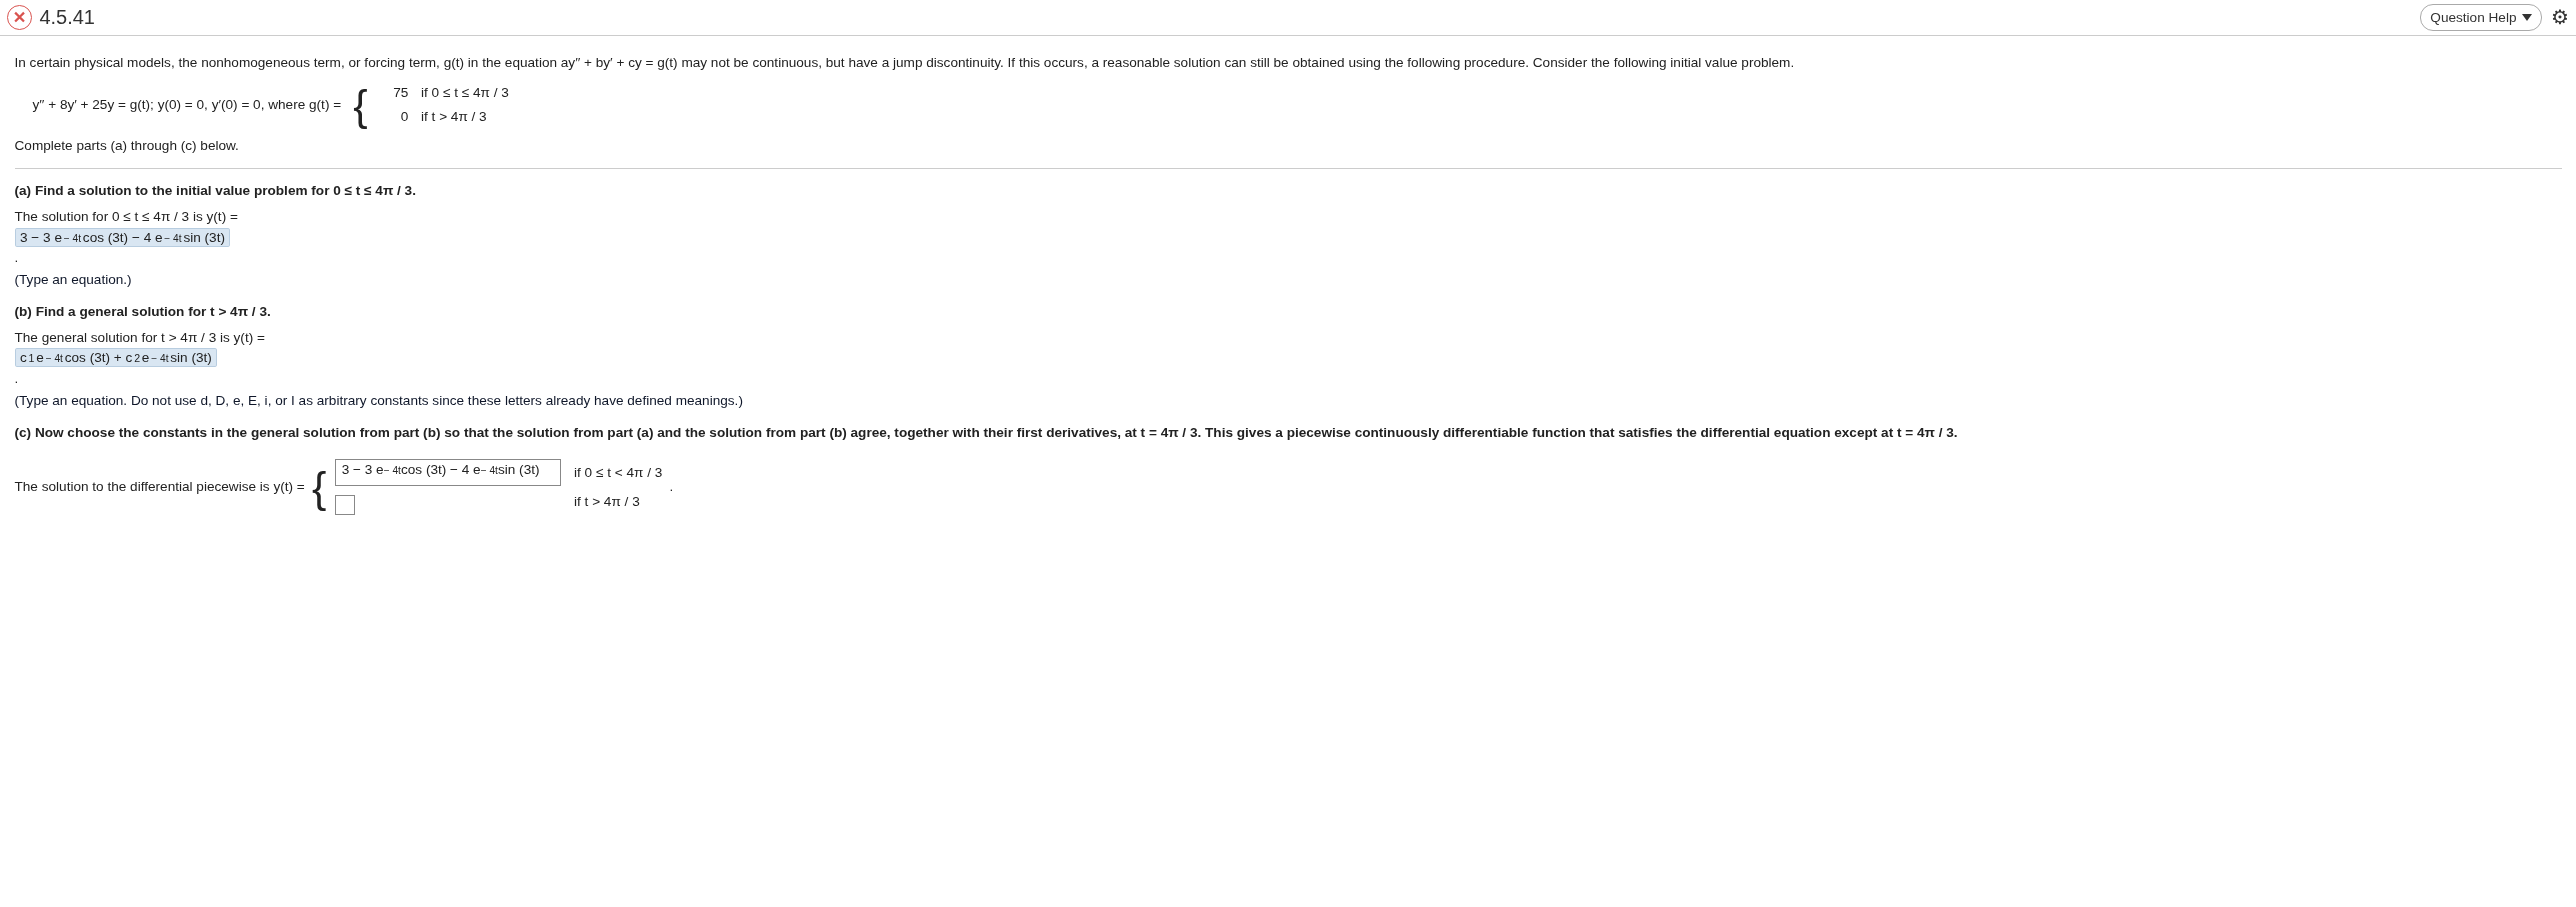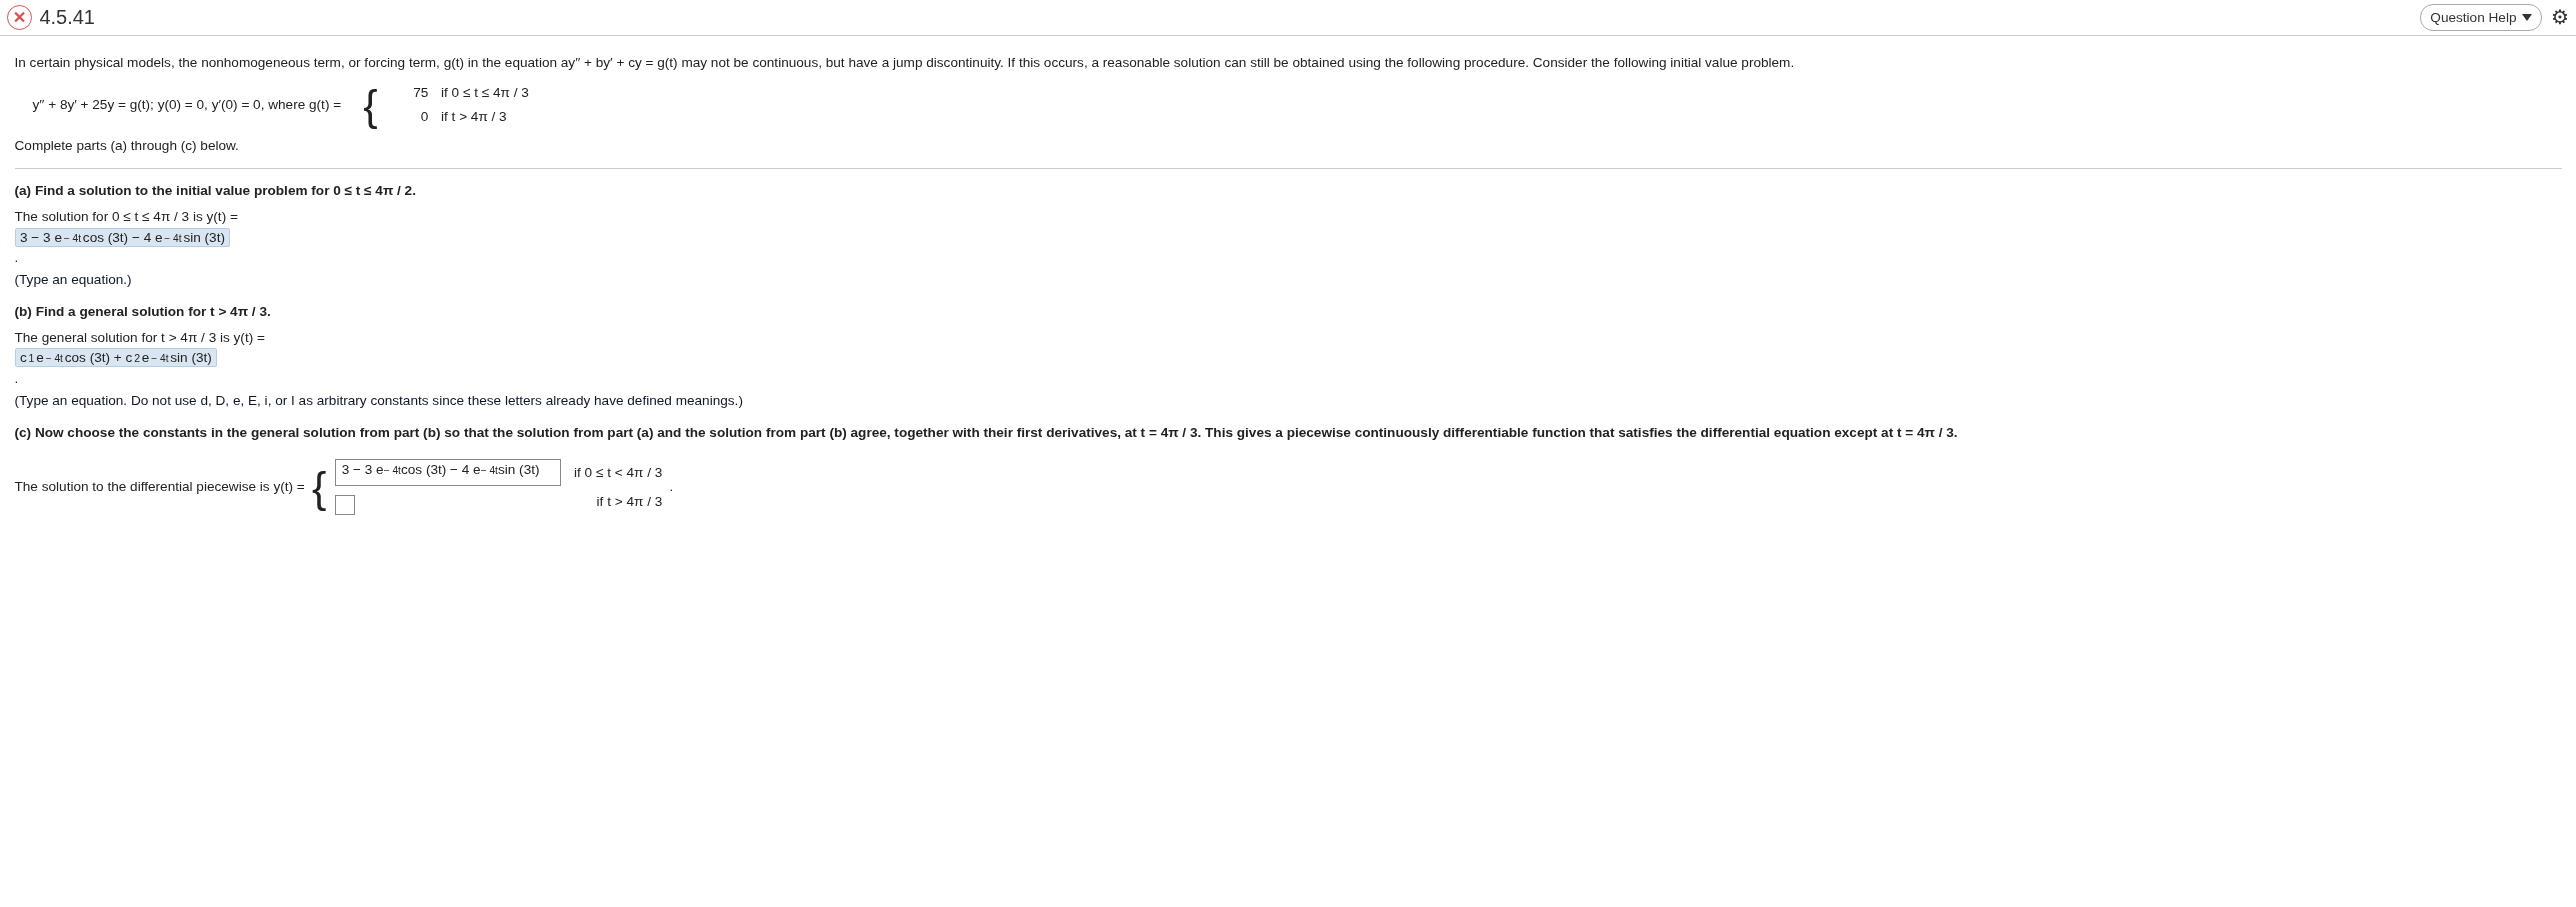--- a/index.html
+++ b/index.html
@@ -56,21 +56,21 @@
     margin-left: 9px;
     font-size: 20px;
     cursor: pointer;
     color: #333;
   }
   .content { padding: 12.7px 14.5px 36px; }
   .paragraph { margin: 5.4px 0 12.7px; line-height: 1.35; }
   .eq-row {
     display: flex;
     align-items: center;
-    gap: 22px;
+    gap: 12px;
     margin: 9px 0 12.7px 18px;
   }
   .brace {
     font-size: 43px;
     line-height: 36px;
     padding-right: 1.8px;
   }
   .piece-col { display: flex; flex-direction: column; gap: 9px; }
   .piece-row { display: flex; align-items: flex-end; gap: 12.7px; }
   .piece-val { min-width: 27px; text-align: right; }
@@ -100,21 +100,21 @@
     background: #fff;
   }
   .input-small {
     border: 0.9px solid #888;
     width: 20px;
     height: 20px;
     background: #fff;
     display: inline-block;
     vertical-align: middle;
   }
-  .cond-col { display: flex; flex-direction: column; gap: 14.5px; justify-content: center; align-items: flex-end; }
+  .cond-col { display: flex; flex-direction: column; gap: 14.5px; justify-content: center; }
   .solution-c-row {
     display: flex;
     align-items: center;
     gap: 7.2px;
     margin-top: 16.3px;
   }
   .piece-c { display: flex; align-items: center; gap: 12.7px; }
   .piece-c .inputs-col { display: flex; flex-direction: column; gap: 9px; }
 </style>
 </head>
@@ -148,21 +148,21 @@
         <span>if t &gt; 4π / 3</span>
       </div>
     </div>
   </div>
 
   <div class="paragraph">Complete parts (a) through (c) below.</div>
 
   <hr class="sep">
 
   <div class="part-heading">
-    <b>(a) Find a solution to the initial value problem for 0 ≤ t ≤ 4π / 2.</b>
+    <b>(a) Find a solution to the initial value problem for 0 ≤ t ≤ 4π / 3.</b>
   </div>
 
   <div class="ans-line">
     <span>The solution for 0 ≤ t ≤ 4π / 3 is y(t) =</span>
     <span class="ans-box">
       <span>3 − 3 e</span>
         <sup>− 4t</sup>
         <span> cos (3t) − 4 e</span>
         <sup>− 4t</sup>
         <span> sin (3t)</span>

